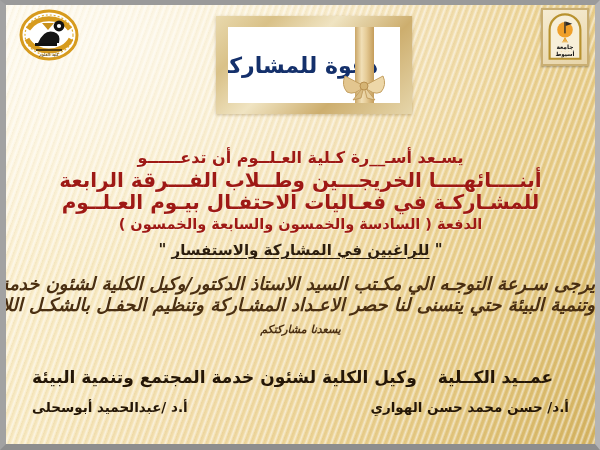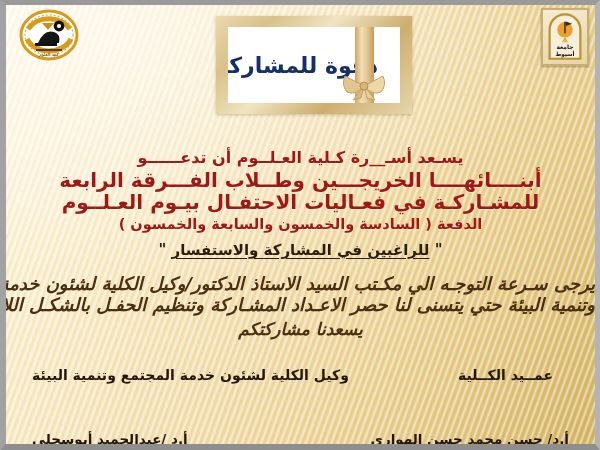--- a/index.html
+++ b/index.html
@@ -146,37 +146,37 @@
     direction: rtl;
     color: #4a2f12;
   }
   .para-line {
     font-size: 18px;
     font-weight: bold;
     font-style: italic;
     line-height: 21px;
     white-space: nowrap;
   }
-  .para-line.closing { margin-top: 4px; font-size: 17px; }
+  .para-line.closing { margin-top: 4px; font-size: 11px; }
 
   
   .sign-row {
     position: absolute;
     left: 26px; right: 26px;
     display: flex;
     flex-direction: row-reverse;
     justify-content: space-between;
     align-items: baseline;
     direction: rtl;
     color: #241607;
   }
   .sign-titles { top: 362px; }
-  .sign-names  { top: 418px; }
+  .sign-names  { top: 386px; }
   .sign-cell {
-    font-size: 14px;
+    font-size: 17px;
     font-weight: bold;
     white-space: nowrap;
   }
   .sign-names .sign-cell { font-size: 13.5px; }
   .cell-right { text-align: right; }
   .cell-left  { text-align: left; padding-right: 16px; }
   .sign-names .cell-left { padding-right: 0; padding-left: 4px; margin-top: 8px; }
 </style>
 </head>
 <body>

